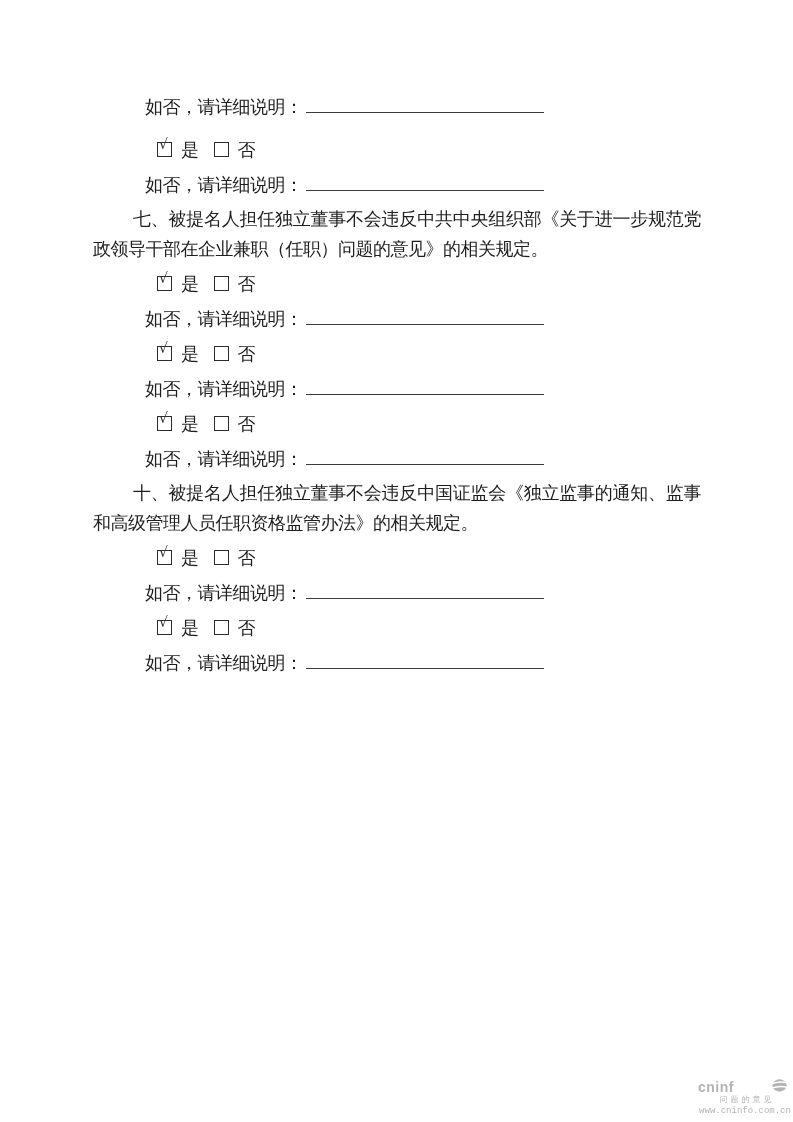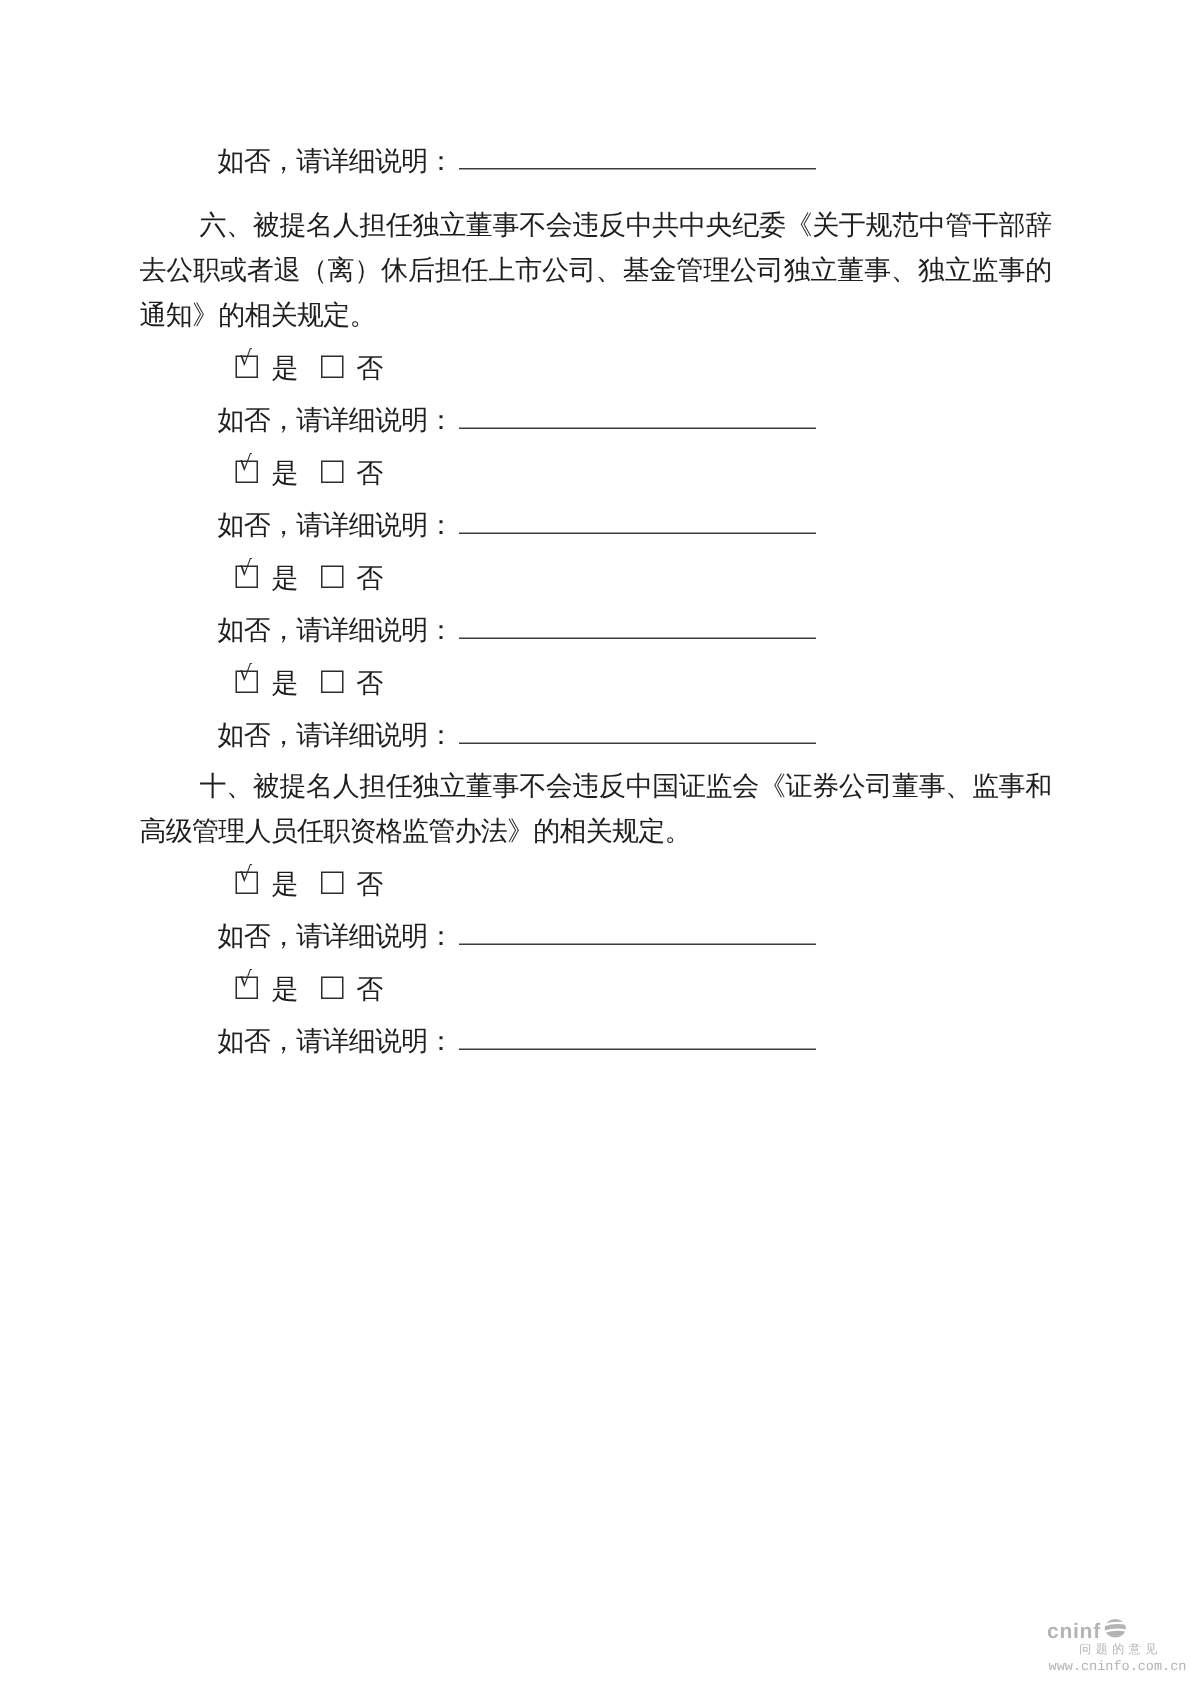--- a/index.html
+++ b/index.html
@@ -80,21 +80,21 @@
     width: 94px;
     text-align: center;
     color: #b4b4b4;
     font-family: "Liberation Sans", "DejaVu Sans", sans-serif;
     line-height: 1;
     user-select: none;
   }
   .wm-brand {
     display: flex;
     align-items: center;
-    justify-content: flex-start;
+    justify-content: space-between;
     gap: 2px;
     padding-right: 5px;
     font-weight: bold;
     font-size: 14px;
     letter-spacing: 0.5px;
   }
   .wm-cn {
     font-size: 8px;
     letter-spacing: 3px;
     margin-top: 2px;
@@ -110,42 +110,42 @@
 </head>
 <body>
 
 <div class="page">
   <div class="content">
 
     <p class="followup first"><span>如否，请详细说明：</span><span class="blank"></span></p>
 
     <div id="items">
   <div class="item">
-    <p class="para">六、被提名人担任独立董事不会违反中共中央纪委《关于规范中管干部辞去公职或者退（离）休后担任上市公司、基金管理公司独立董事、独立监事的通知》的相关规定。</p>
+    <div class="cb-row"><span class="cb cb-yes"><span class="mark">√</span></span><span class="cb-label">是</span><span class="cb cb-no"><span class="mark"></span></span><span class="cb-label">否</span></div>
+    <p class="followup"><span>如否，请详细说明：</span><span class="blank"></span></p>
+  </div>
+
+  <div class="item">
+    <p class="para">七、被提名人担任独立董事不会违反中共中央组织部《关于进一步规范党政领导干部在企业兼职（任职）问题的意见》的相关规定。</p>
     <div class="cb-row"><span class="cb cb-yes"><span class="mark">√</span></span><span class="cb-label">是</span><span class="cb cb-no"><span class="mark"></span></span><span class="cb-label">否</span></div>
     <p class="followup"><span>如否，请详细说明：</span><span class="blank"></span></p>
   </div>
 
   <div class="item">
     <div class="cb-row"><span class="cb cb-yes"><span class="mark">√</span></span><span class="cb-label">是</span><span class="cb cb-no"><span class="mark"></span></span><span class="cb-label">否</span></div>
     <p class="followup"><span>如否，请详细说明：</span><span class="blank"></span></p>
   </div>
 
   <div class="item">
     <div class="cb-row"><span class="cb cb-yes"><span class="mark">√</span></span><span class="cb-label">是</span><span class="cb cb-no"><span class="mark"></span></span><span class="cb-label">否</span></div>
     <p class="followup"><span>如否，请详细说明：</span><span class="blank"></span></p>
   </div>
 
   <div class="item">
-    <div class="cb-row"><span class="cb cb-yes"><span class="mark">√</span></span><span class="cb-label">是</span><span class="cb cb-no"><span class="mark"></span></span><span class="cb-label">否</span></div>
-    <p class="followup"><span>如否，请详细说明：</span><span class="blank"></span></p>
-  </div>
-
-  <div class="item">
-    <p class="para">十、被提名人担任独立董事不会违反中国证监会《证券公司董事、监事和高级管理人员任职资格监管办法》的相关规定。</p>
+    <p class="para">十、被提名人担任独立董事不会违反中国证监会《独立监事的通知、监事和高级管理人员任职资格监管办法》的相关规定。</p>
     <div class="cb-row"><span class="cb cb-yes"><span class="mark">√</span></span><span class="cb-label">是</span><span class="cb cb-no"><span class="mark"></span></span><span class="cb-label">否</span></div>
     <p class="followup"><span>如否，请详细说明：</span><span class="blank"></span></p>
   </div>
 
   <div class="item">
     <div class="cb-row"><span class="cb cb-yes"><span class="mark">√</span></span><span class="cb-label">是</span><span class="cb cb-no"><span class="mark"></span></span><span class="cb-label">否</span></div>
     <p class="followup"><span>如否，请详细说明：</span><span class="blank"></span></p>
   </div>
 </div>
   </div>

